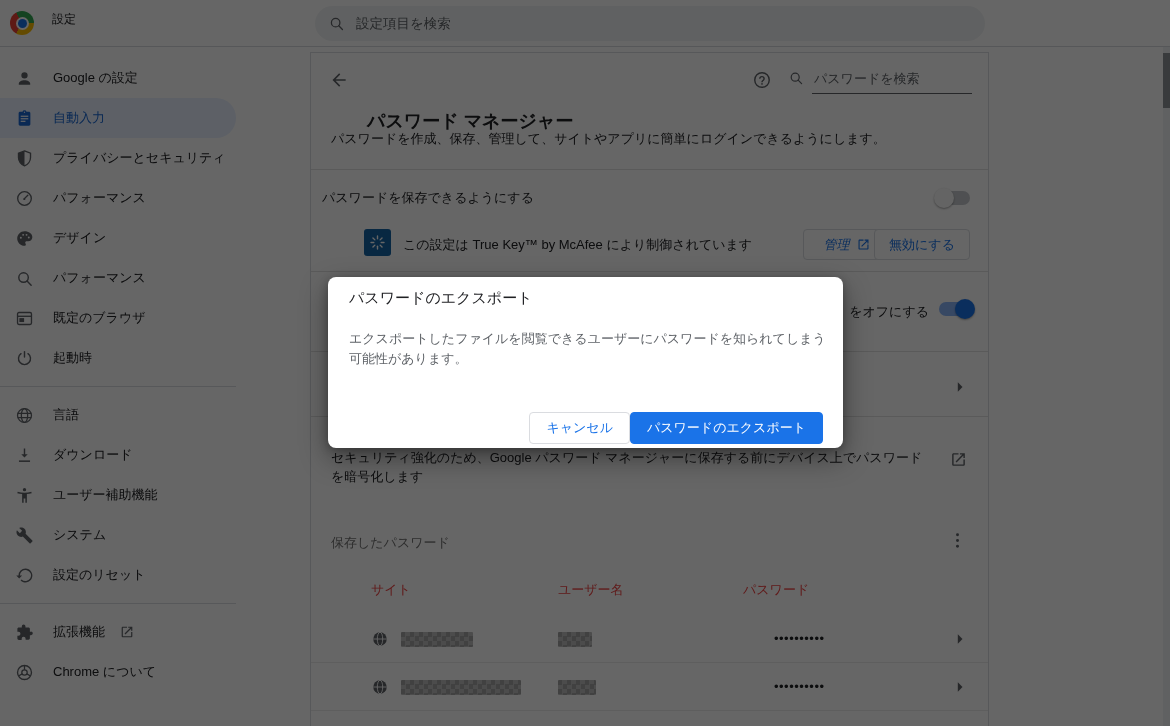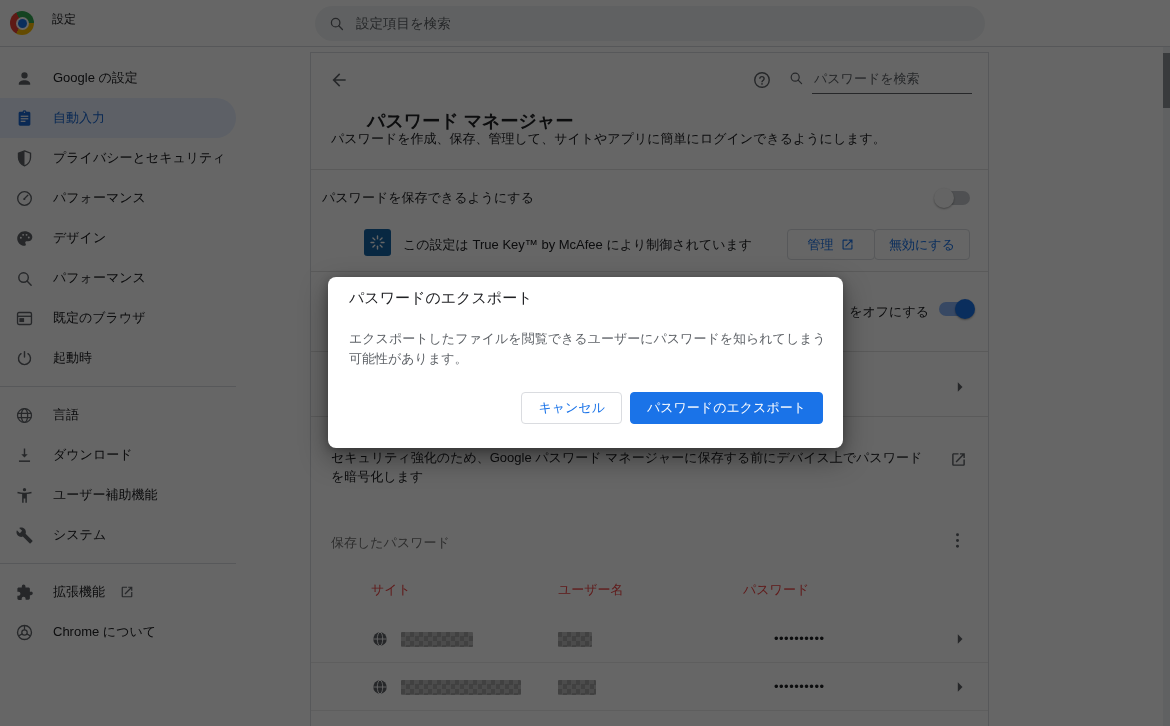--- a/index.html
+++ b/index.html
@@ -43,21 +43,21 @@
   .m-search input { width:160px; margin-left:8px; border:none; border-bottom:1px solid #5f6368; outline:none;
                     background:transparent; font-size:13px; color:#202124; padding:1px 2px 7px 2px; font-family:inherit; }
   .desc { position:absolute; left:20px; top:76px; width:630px; font-size:13px; line-height:19px; color:#202124; }
   .row-label { position:absolute; left:11px; top:136px; font-size:13px; }
   .ext-row-tile { position:absolute; left:53px; top:176px; width:27px; height:27px; border-radius:3px;
                   background:#1464a5; display:flex; align-items:center; justify-content:center; }
   .ext-row-text { position:absolute; left:92px; top:183px; font-size:13px; color:#202124; }
   .btn-outline { position:absolute; top:176px; height:31px; border:1px solid #dadce0; border-radius:4px;
                  background:#fff; color:#1a73e8; font-size:13px; font-weight:500; display:flex; gap:6px;
                  align-items:center; justify-content:center; cursor:pointer; font-family:inherit; }
-  .btn-manage  { left:476px; width:88px; }
+  .btn-manage  { left:492px; width:88px;font-style:italic; }
   .btn-disable { left:563px; width:96px; }
   .partial-label { position:absolute; right:59px; top:250px; font-size:13px; color:#202124; }
   .chev-row { position:absolute; left:639px; top:324px; color:#5f6368; cursor:pointer; }
   .enc-text { position:absolute; left:20px; top:395px; width:600px; font-size:13px; line-height:19px; color:#202124; }
   .enc-link { position:absolute; left:638px; top:397px; color:#5f6368; cursor:pointer; }
   .saved-title { position:absolute; left:20px; top:481px; font-size:13px; font-weight:500; color:#737373; }
   .dots-btn { position:absolute; left:636px; top:477px; color:#5f6368; cursor:pointer; }
   .th { position:absolute; top:528px; font-size:13px; font-weight:400; color:#ef4444; }
   .th1 { left:60px; } .th2 { left:247px; } .th3 { left:432px; }
   .pw-rows { position:absolute; left:0; right:0; top:562px; }
@@ -82,21 +82,21 @@
   
   .scrollbar { position:absolute; right:0; top:47px; bottom:0; width:7px; background:#f1f3f4; z-index:3; }
   .scrollbar .thumb { position:absolute; left:0; top:6px; width:7px; height:55px; background:#8f9398; }
 
   
   .scrim { position:absolute; inset:0; background:rgba(0,0,0,.6); z-index:10; }
   .dialog { position:absolute; left:328px; top:277px; width:515px; height:171px; background:#fff;
             border-radius:8px; z-index:20; box-shadow:0 10px 28px rgba(0,0,0,.4),0 2px 8px rgba(0,0,0,.25); }
   .dlg-title { position:absolute; left:21px; top:12px; font-size:15px; color:#202124; }
   .dlg-body  { position:absolute; left:21px; top:52px; width:478px; font-size:13px; line-height:19.5px; color:#5f6368; }
-  .dlg-actions { position:absolute; right:20px; bottom:24px; display:flex; gap:8px; }
+  .dlg-actions { position:absolute; right:20px; bottom:4px; display:flex; gap:0; }
   .btn { height:32px; padding:0 16px; border-radius:4px; font-size:13px; font-weight:500;
          display:flex; align-items:center; cursor:pointer; font-family:inherit; }
   .btn-cancel  { background:#fff; border:1px solid #dadce0; color:#1a73e8; }
   .btn-primary { background:#1a73e8; border:1px solid #1a73e8; color:#fff; }
 </style>
 </head>
 <body>
 
 <header class="toolbar">
   <div class="chrome-logo"></div>
@@ -200,20 +200,27 @@
         <circle cx="12" cy="4.6" r="2.1"></circle>
         <path d="M20.6 7.2c-2.7.8-5.6 1.2-8.6 1.2S6.1 8 3.4 7.2l-.5 1.8c2 .6 4 1 6.1 1.2v11h1.9v-5.4h2.2v5.4H15v-11c2.1-.2 4.1-.6 6.1-1.2l-.5-1.8z"></path>
       </svg>
       <span>ユーザー補助機能</span>
     </div>
     <div class="side-item">
       <svg class="nav" viewBox="0 0 24 24" width="19" height="19" fill="currentColor">
         <path d="M21.9 18.4l-8.5-8.5c.8-2.1.3-4.6-1.4-6.3C10.2 1.8 7.5 1.4 5.3 2.4L9 6.1 6.1 9 2.4 5.3c-1 2.2-.6 4.9 1.2 6.7 1.7 1.7 4.2 2.2 6.3 1.4l8.5 8.5c.4.4.9.4 1.3 0l2.2-2.2c.4-.4.4-.9 0-1.3z"></path>
       </svg>
       <span>システム</span>
+    </div>
+    <div class="side-item">
+      <svg class="nav" viewBox="0 0 24 24" width="19" height="19" fill="currentColor">
+        <path d="M13.2 3.2a8.8 8.8 0 0 0-8.8 8.8H1.6l3.7 3.7 3.7-3.7H6.2a7 7 0 1 1 2.1 5l-1.3 1.3a8.8 8.8 0 1 0 6.2-15.1z"></path>
+        <path fill="#fff" d="M12.4 7.6v5.2l4.4 2.6.8-1.3-3.6-2.1V7.6z"></path>
+      </svg>
+      <span>設定のリセット</span>
     </div>
     <div class="side-divider"></div>
     <div class="side-item">
       <svg class="nav" viewBox="0 0 24 24" width="19" height="19" fill="currentColor">
         <path d="M20.2 11.2h-1.4V7.4c0-1-.8-1.8-1.8-1.8h-3.8V4.2a2.3 2.3 0 1 0-4.6 0v1.4H4.8c-1 0-1.8.8-1.8 1.8v3.6h1.4a2.5 2.5 0 0 1 0 5H3v3.6c0 1 .8 1.8 1.8 1.8h3.6v-1.4a2.5 2.5 0 0 1 5 0V21H17c1 0 1.8-.8 1.8-1.8v-3.8h1.4a2.3 2.3 0 1 0 0-4.6z"></path>
       </svg>
       <span>拡張機能</span>
       <svg class="ext" viewBox="0 0 24 24" width="16" height="16" fill="currentColor">
         <path d="M18.2 18.2H5.8V5.8H12V4H5.8C4.8 4 4 4.8 4 5.8v12.4c0 1 .8 1.8 1.8 1.8h12.4c1 0 1.8-.8 1.8-1.8V12h-1.8v6.2zM13.8 4v1.8h3.1l-8.6 8.6 1.3 1.3 8.6-8.6v3.1H20V4h-6.2z"></path>
       </svg>

